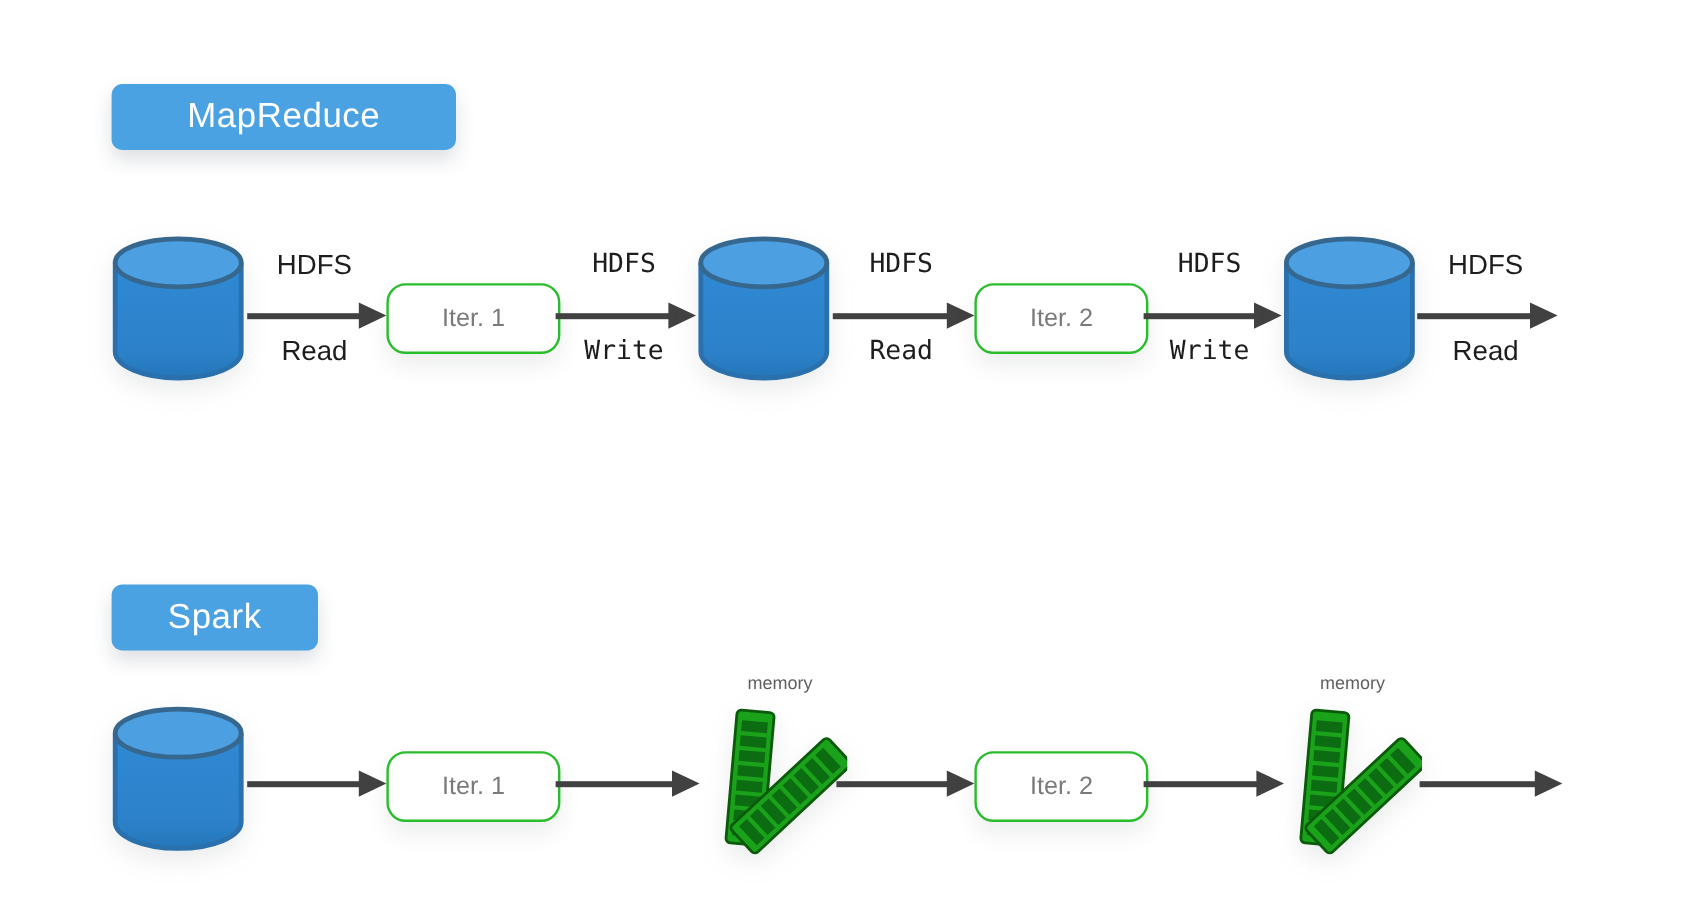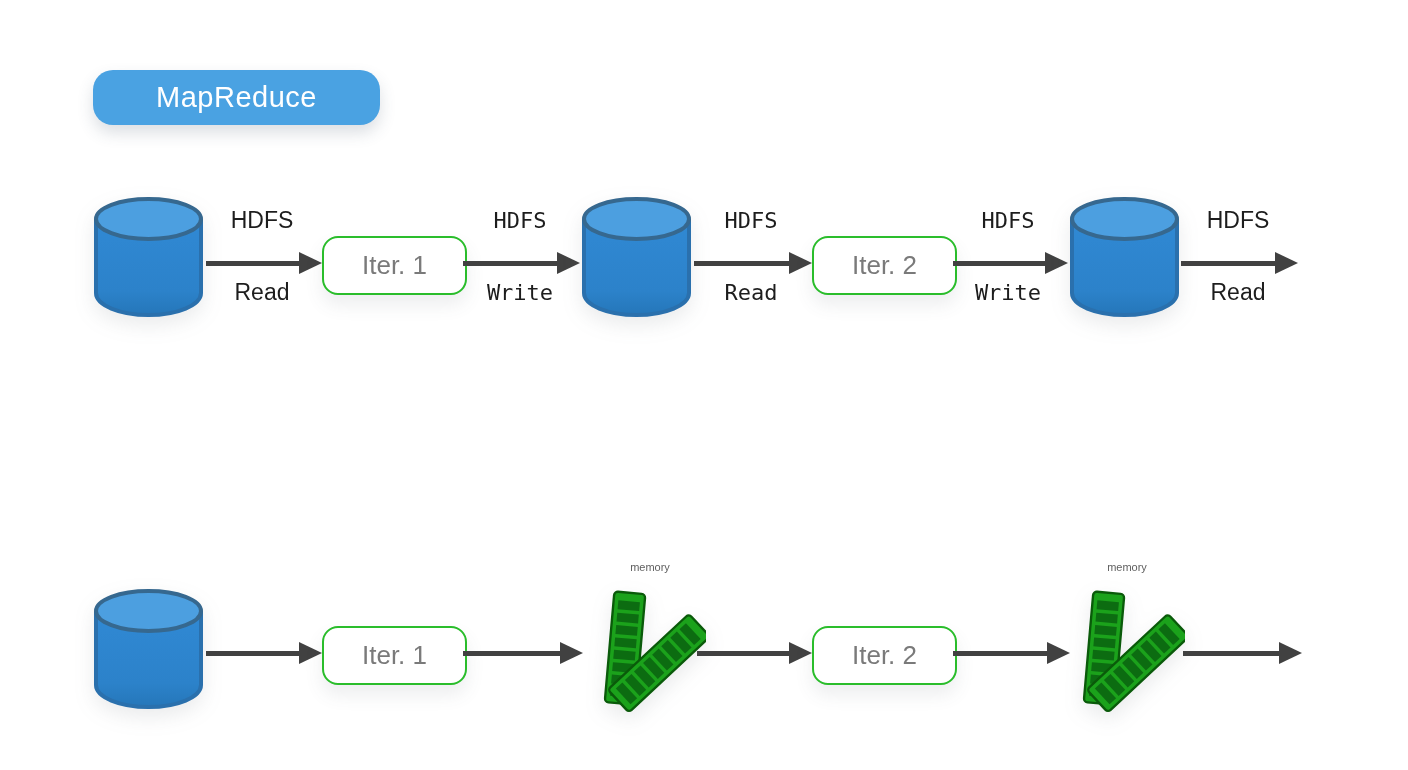--- a/index.html
+++ b/index.html
@@ -1,35 +1,35 @@
 <!DOCTYPE html>
 <html><head>
 <meta charset="utf-8">
 <style>
   html,body{margin:0;padding:0;background:#ffffff;}
   .stage{position:relative;width:1408px;height:770px;background:#ffffff;overflow:hidden;
          font-family:"Liberation Sans",sans-serif;}
   .badge{position:absolute;display:flex;align-items:center;justify-content:center;
-         background:#4aa2e2;color:#ffffff;font-size:29px;border-radius:20px;
+         background:#4aa2e2;color:#ffffff;font-size:29px;border-radius:9px;
          box-shadow:0 8px 16px rgba(60,80,100,0.18);letter-spacing:.5px;}
   .cyl,.ram{position:absolute;filter:drop-shadow(0 8px 10px rgba(80,90,100,0.12));}
   .hdfs{position:absolute;width:140px;text-align:center;color:#1d1d1d;
         font-size:23px;line-height:33px;}
   .hdfs span{display:block;margin-top:39px;}
   .hdfs.sans{font-family:"Liberation Sans",sans-serif;}
   .hdfs.mono{font-family:"DejaVu Sans Mono","Liberation Mono",monospace;font-size:22px;}
   .iter{position:absolute;display:flex;align-items:center;justify-content:center;
         background:#ffffff;border:2.5px solid #2abd2b;border-radius:16px;
-        color:#7a7a7a;font-size:26px;box-shadow:0 10px 18px rgba(80,90,100,0.10);}
+        color:#7a7a7a;font-size:21px;box-shadow:0 10px 18px rgba(80,90,100,0.10);}
   .arrow{position:absolute;height:22px;}
   .arrow .shaft{position:absolute;left:0;right:20px;top:8.5px;height:5px;background:#414141;}
   .arrow .head{position:absolute;right:0;top:0;width:0;height:0;
                border-top:11px solid transparent;border-bottom:11px solid transparent;
                border-left:23px solid #414141;}
-  .memlabel{position:absolute;width:140px;text-align:center;color:#5f5f5f;font-size:11px;}
+  .memlabel{position:absolute;width:140px;text-align:center;color:#5f5f5f;font-size:15px;}
 </style>
 </head>
 <body>
 
 <svg width="0" height="0" style="position:absolute" aria-hidden="true">
   <defs>
     <linearGradient id="cylGrad" x1="0" y1="0" x2="0" y2="1">
       <stop offset="0" stop-color="#3089d4"></stop>
       <stop offset="0.75" stop-color="#2c82ca"></stop>
       <stop offset="1" stop-color="#2576b9"></stop>
@@ -114,20 +114,21 @@
 
   <div class="hdfs sans" style="left:1168px;top:165px">
     <span>HDFS</span>
     <span>Read</span>
   </div>
   <div class="arrow" style="left:1181px;top:252px;width:117px">
     <div class="shaft"></div>
     <div class="head"></div>
   </div>
 
+  <div class="badge" style="left:93px;top:487px;width:172px;height:55px">Spark</div>
 
   <svg class="cyl" style="left:92px;top:587px" width="113" height="124" viewBox="0 0 113 124">
       <use href="#db-cyl"></use>
     </svg>
 
   <div class="arrow" style="left:206px;top:642px;width:116px">
     <div class="shaft"></div>
     <div class="head"></div>
   </div>
 

